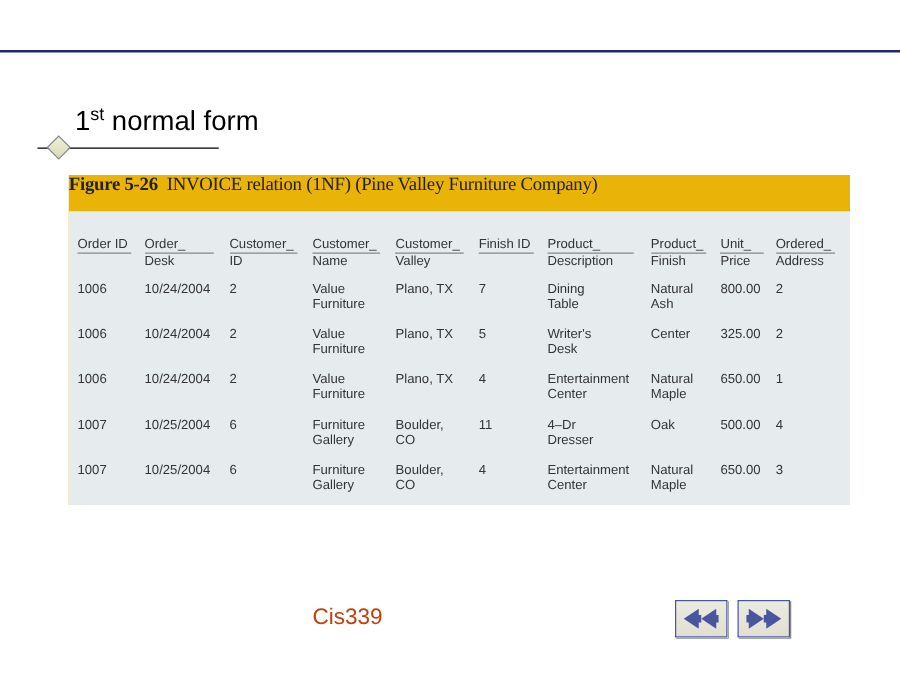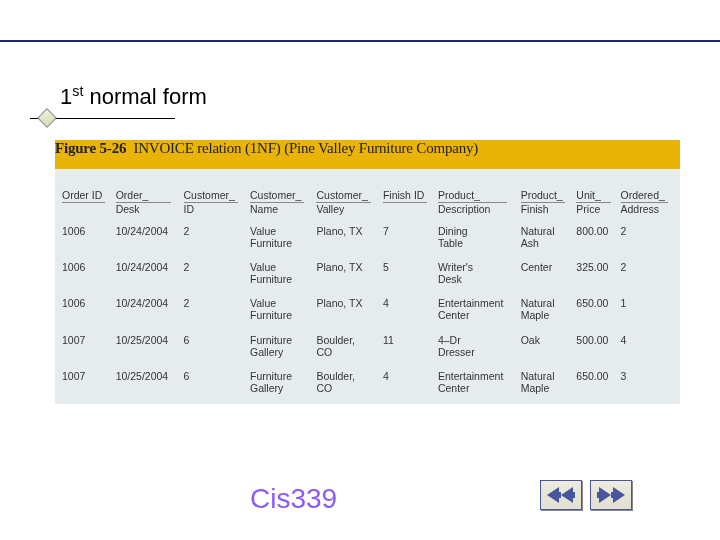--- a/index.html
+++ b/index.html
@@ -89,22 +89,22 @@
   table.inv tbody tr td {
     padding: 6px 3px 6px 3px;
     vertical-align: top;
     line-height: 1.15;
     margin-top: 40px;
   }
   .footer-label {
     position: absolute;
     top: 483px;
     left: 250px;
-    font-size: 28px;
-    color: #8b5cf6;
+    font-size: 18px;
+    color: #c2410c;
   }
   .nav-controls {
     position: absolute;
     top: 480px;
     left: 540px;
     display: flex;
     gap: 8px;
   }
   .nav-btn {
     width: 42px;

